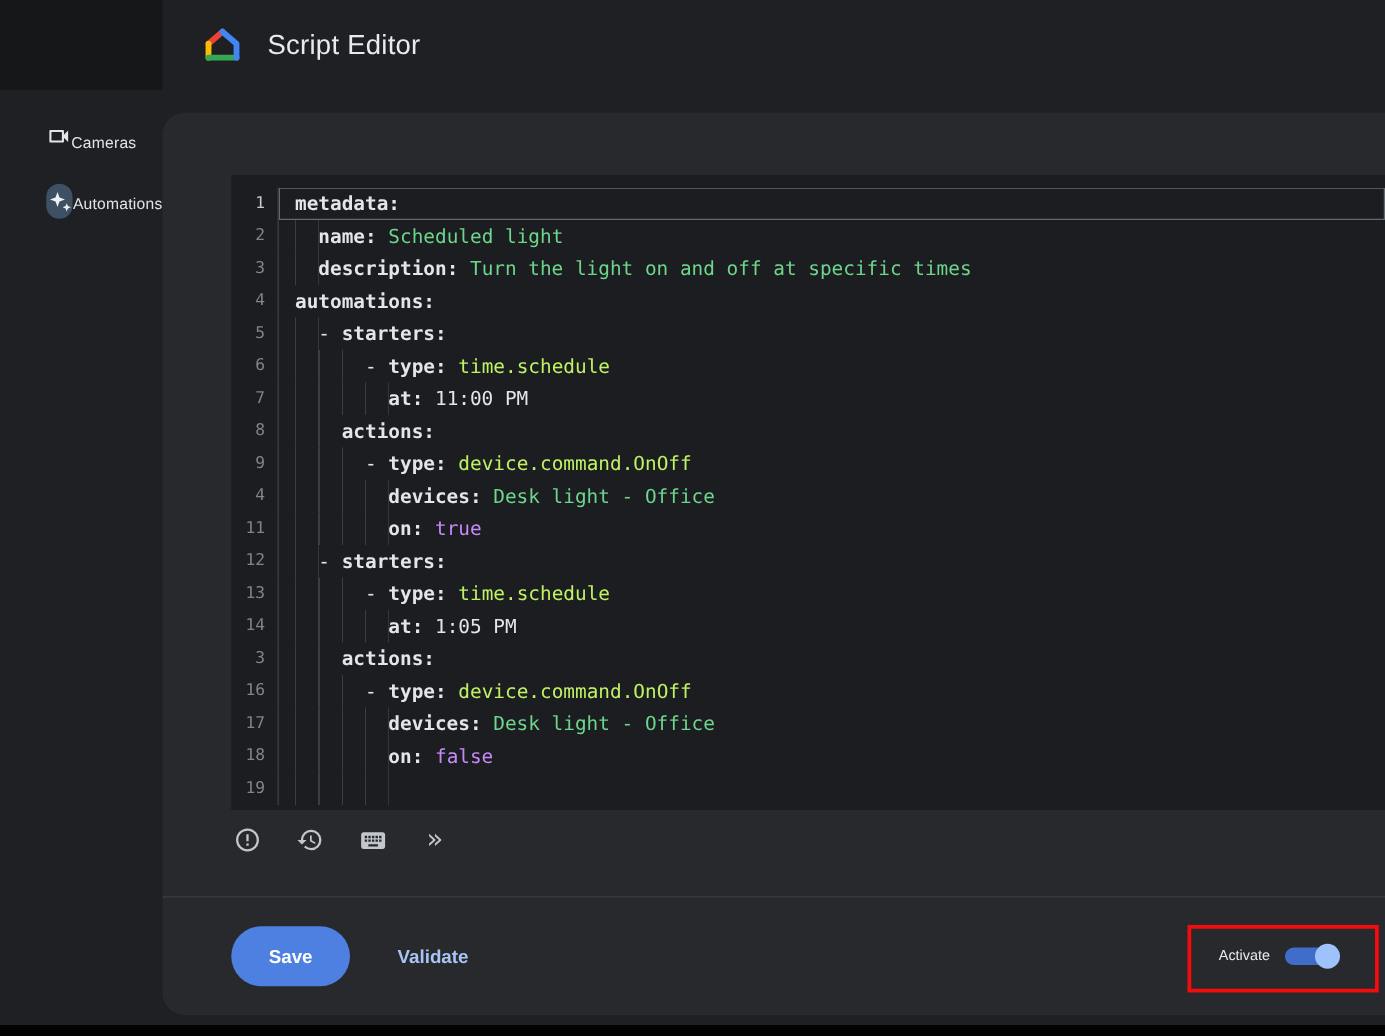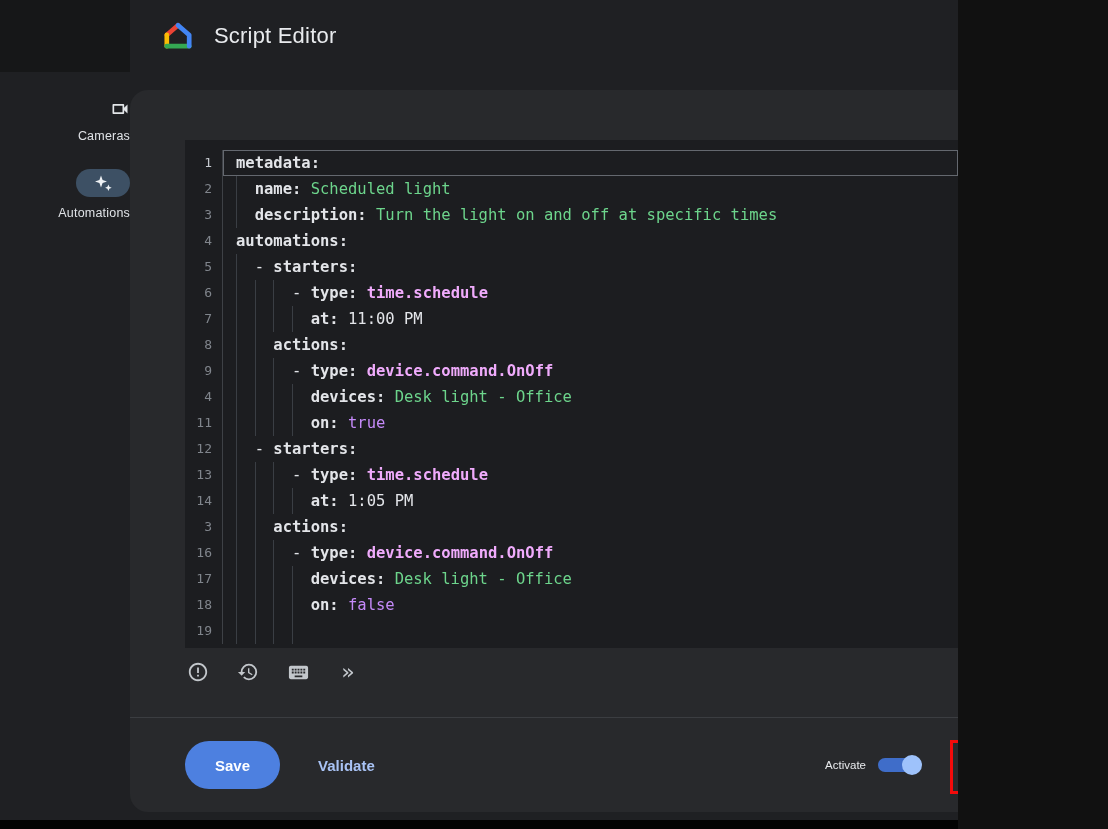--- a/index.html
+++ b/index.html
@@ -1,31 +1,31 @@
 <!DOCTYPE html>
 <html><head>
 <meta charset="utf-8">
 <style>
   * { margin:0; padding:0; box-sizing:border-box; }
   html,body { background:#111; }
   .screen {
-    position:relative; width:958px; height:829px; overflow:hidden;
+    position:relative; width:1108px; height:829px; overflow:hidden;
     background:#1f2023; font-family:"Liberation Sans", sans-serif;
   }
   .corner { position:absolute; left:0; top:0; width:130px; height:72px; background:#161718; }
 
   
   .app-header { position:absolute; left:130px; top:0; right:0; height:72px;
     display:flex; align-items:center; padding-left:32px; }
   .home-logo { width:32px; height:30px; margin-right:20px; flex:none; }
   .page-title { color:#e8eaed; font-size:22px; font-weight:400; letter-spacing:.2px; }
 
   
   .sidebar { position:absolute; left:0; top:72px; width:130px; bottom:12px; }
-  .side-item { display:flex; flex-direction:column; align-items:flex-end; margin-top:26px; cursor:pointer; }
+  .side-item { display:flex; flex-direction:row; align-items:flex-start; margin-top:26px; cursor:pointer;margin-left:37px; }
   .side-item .icon-plain { height:22px; display:flex; align-items:center; }
   .side-label { margin-top:9px; font-size:12.5px; color:#e0e3e7; letter-spacing:.2px; }
   .active-pill { width:54px; height:28px; border-radius:14px; background:#3d5064;
     display:flex; align-items:center; justify-content:center; }
 
   
   .panel { position:absolute; left:130px; top:90px; right:0; height:722px;
     background:#28292c; border-radius:18px 0 0 18px; }
 
   
@@ -36,21 +36,21 @@
   .gutter { flex:0 0 38px; text-align:right; padding-right:10px;
     border-right:1px solid #3e4146; color:#80858c; font-size:13px; }
   .code-line.active .gutter { color:#c6cad0; }
   .line-content { flex:1; white-space:pre; padding-left:13px; color:#e3e5e9; }
   .code-line.active .line-content { box-shadow: inset 0 0 0 1px #64686f; }
   .ind { display:inline-block; height:26px; vertical-align:top;
     background:repeating-linear-gradient(to right,#3a3e44 0,#3a3e44 1px,transparent 1px,transparent 2ch); }
   .tok-key { color:#e3e5e9;font-weight:bold; }
   .tok-pun { color:#e3e5e9; }
   .tok-str { color:#6dd58c; }
-  .tok-type { color:#f0abfc;font-weight:bold; }
+  .tok-type { color:#bef264; }
   .tok-bool { color:#c58af9; }
   .tok-val { color:#e3e5e9; }
 
   
   .toolbar { position:absolute; left:50px; top:558px; height:48px;
     display:flex; align-items:center; gap:14px; }
   .tool-btn { width:36px; height:36px; display:flex; align-items:center; justify-content:center;
     background:none; border:none; cursor:pointer; color:#c3c7cc; border-radius:50%; }
   .tool-btn svg { fill:currentColor; }
   .more-glyph { font-size:22px; color:#c3c7cc; line-height:1; font-family:"DejaVu Sans",sans-serif; }

